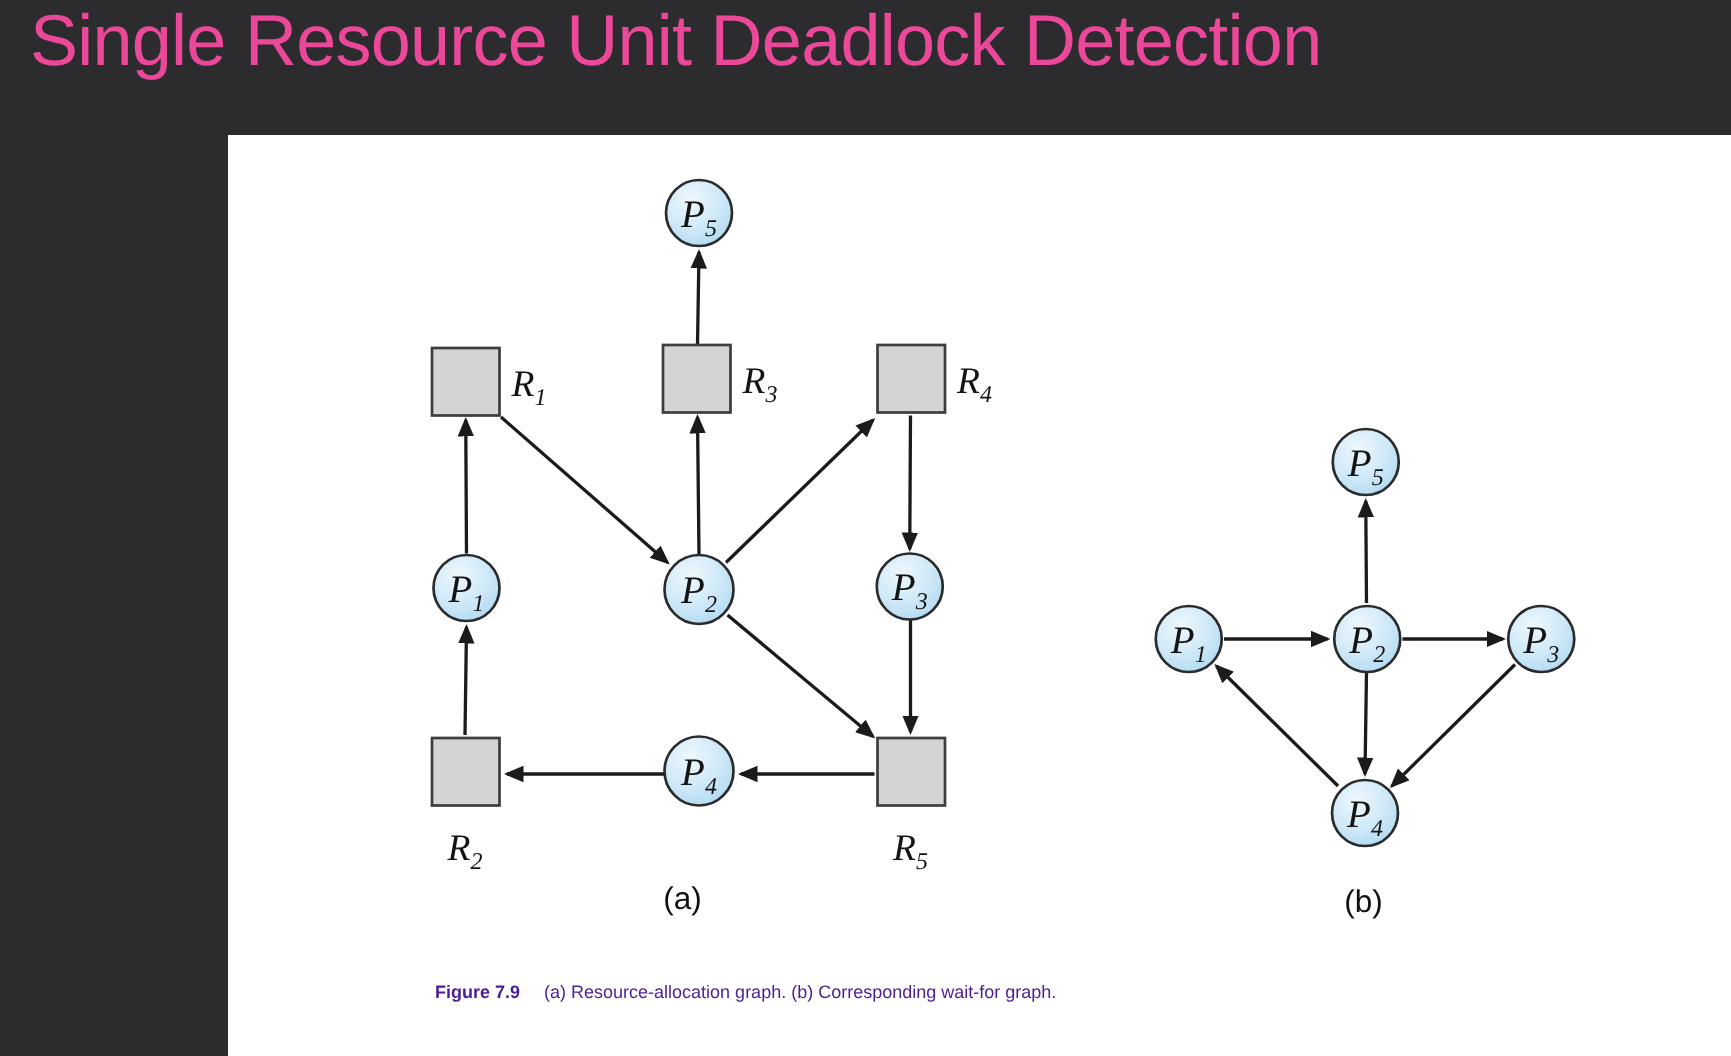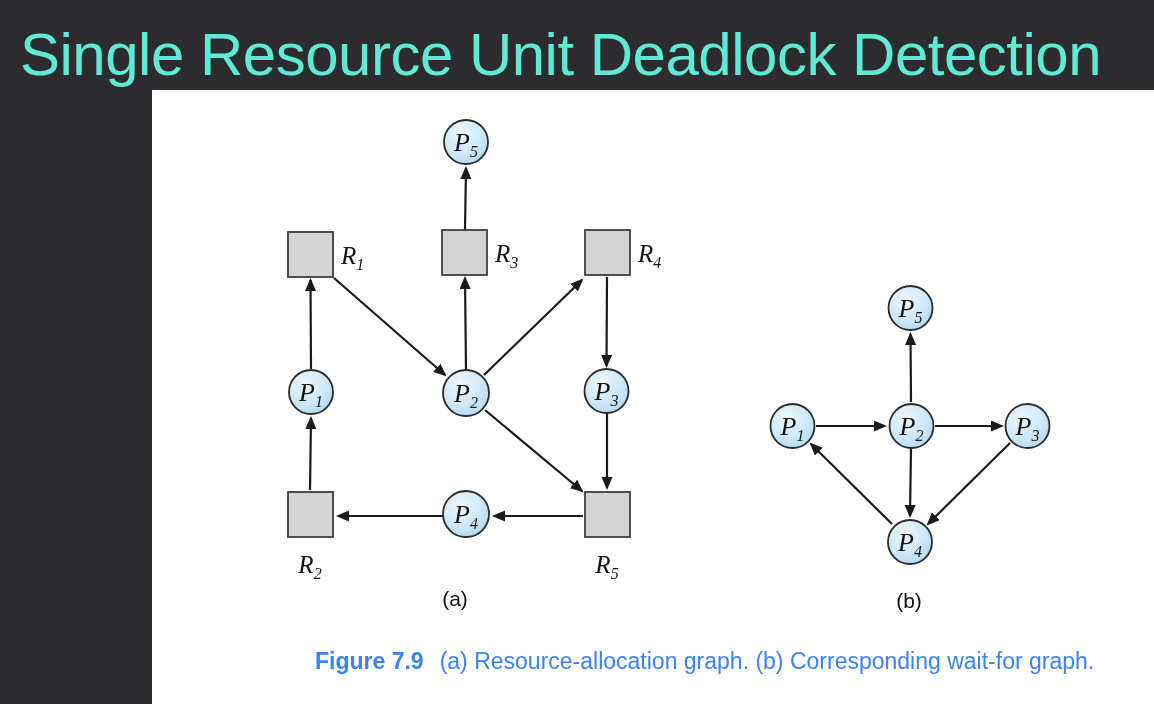--- a/index.html
+++ b/index.html
@@ -2,32 +2,32 @@
 <html><head>
 <meta charset="utf-8">
 <style>
   html,body{margin:0;padding:0;}
   body{
     width:1154px;height:704px;position:relative;overflow:hidden;
     background:#2c2c2e;
     font-family:"Liberation Sans",sans-serif;
   }
   .slide-title{
-    position:absolute;left:20px;top:20px;
-    color:#5eead4;font-size:60px;font-weight:400;letter-spacing:-0.5px;
+    position:absolute;left:20px;top:0;
+    color:#ec4899;font-size:48px;font-weight:400;letter-spacing:-0.5px;
     white-space:nowrap;
   }
   .figure-panel{
     position:absolute;left:152px;top:90px;width:1002px;height:614px;
     background:#ffffff;
   }
   .figure-canvas{position:absolute;left:0;top:0;}
   .caption{
     position:absolute;left:138px;top:560px;width:820px;
-    color:#3b82f6;font-size:23px;line-height:22px;white-space:nowrap;margin-left:25px;
+    color:#4c1d95;font-size:12px;line-height:22px;white-space:nowrap;
   }
   .caption .cap-label{font-weight:700;}
   .caption .cap-text{margin-left:16px;}
   .edge{stroke:#1b1b1b;stroke-width:2.2;fill:none;}
   .pnode{fill:url(#nodeFill);stroke:#2b2b2b;stroke-width:1.8;}
   .rnode{fill:#d4d4d4;stroke:#3d3d3d;stroke-width:1.8;}
   .nlabel{font-family:"Liberation Serif",serif;font-style:italic;fill:#141414;}
   .nmain{font-size:26px;}
   .nsub{font-size:16px;}
   .rmain{font-size:25px;}

